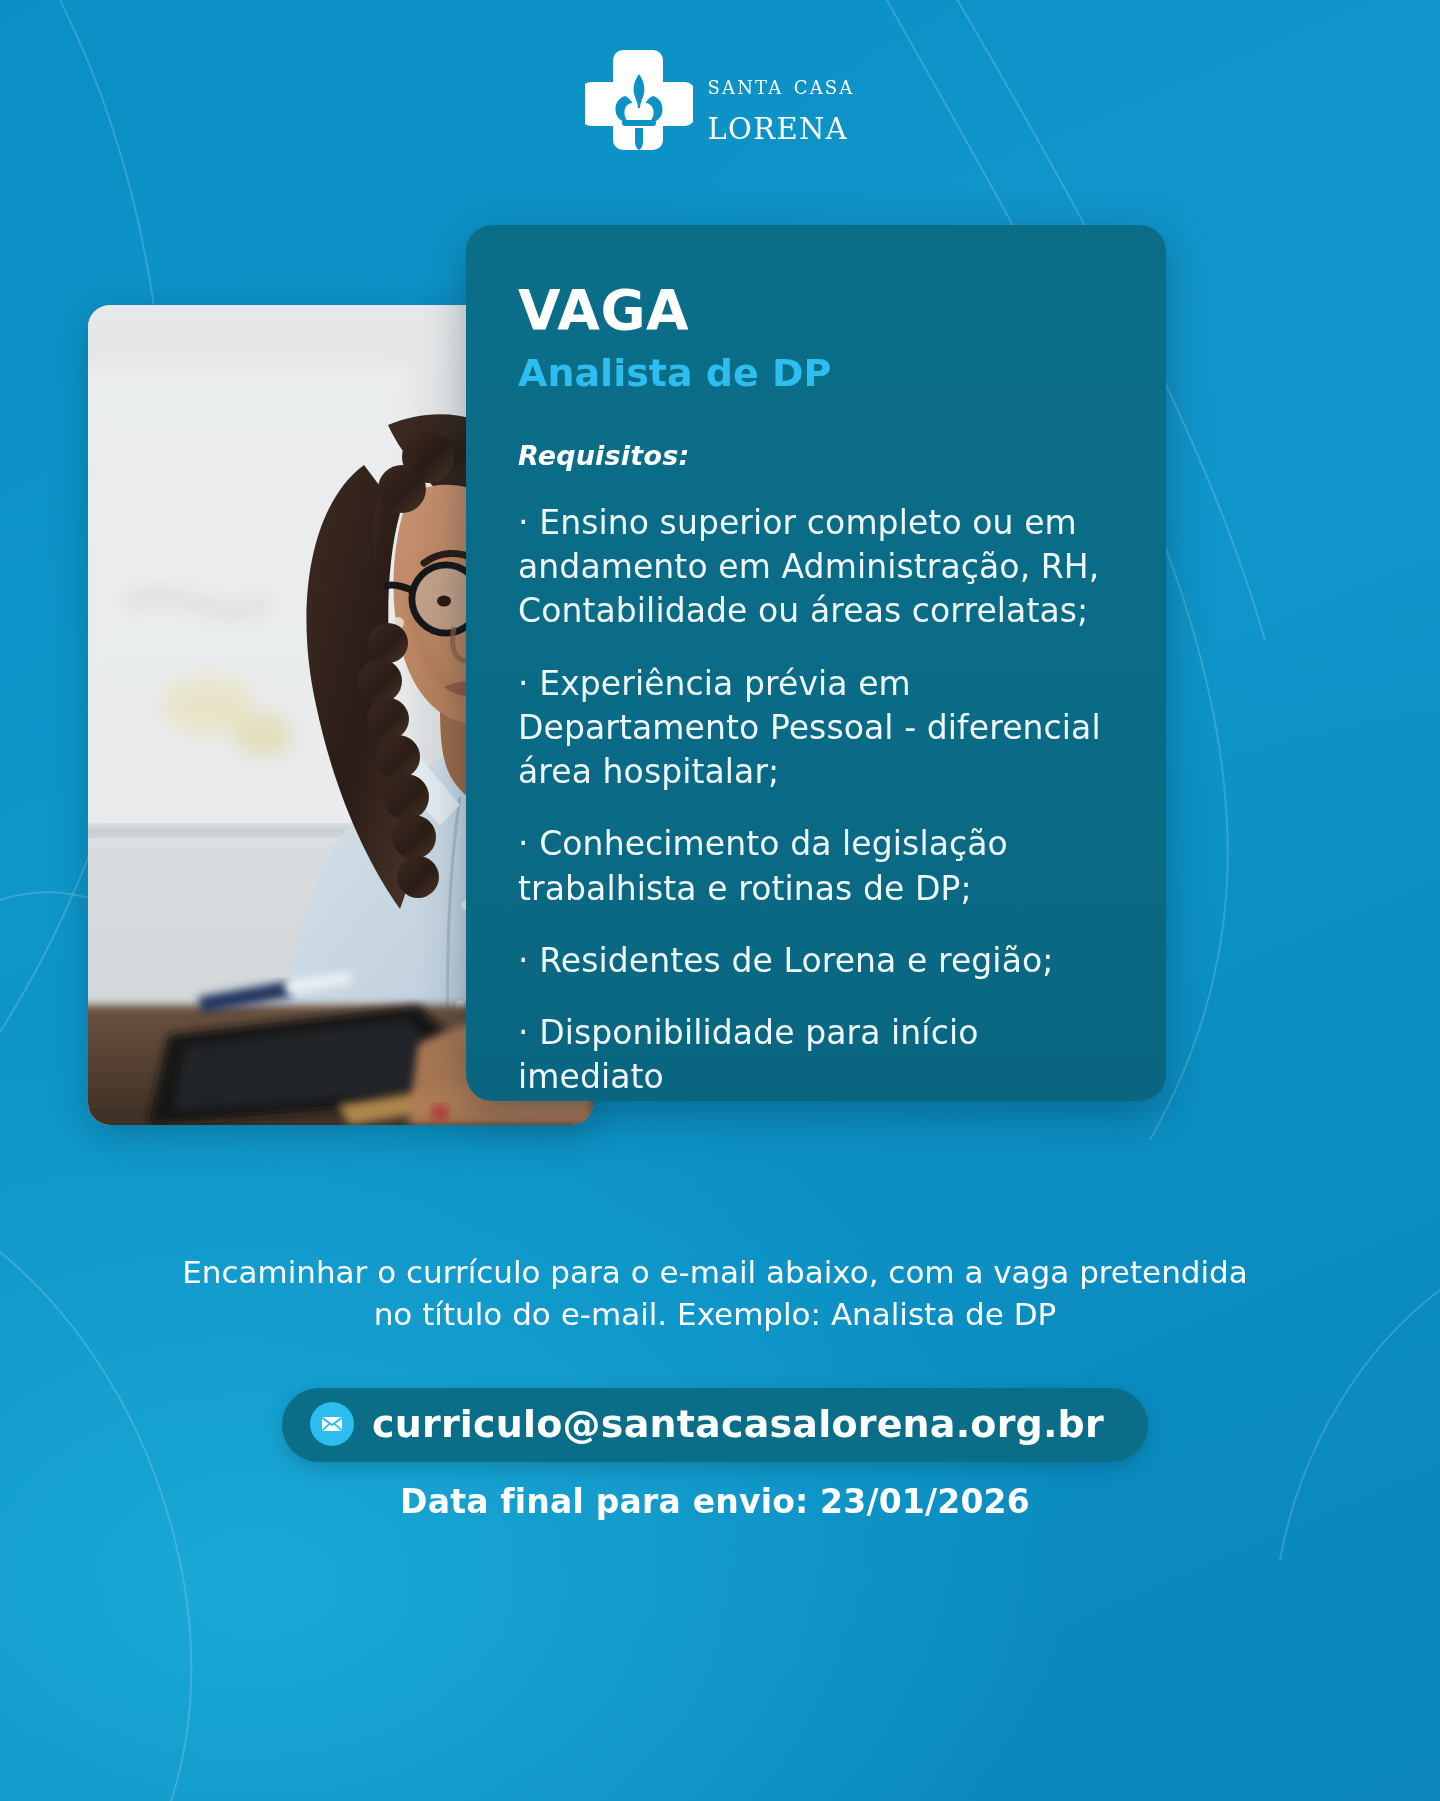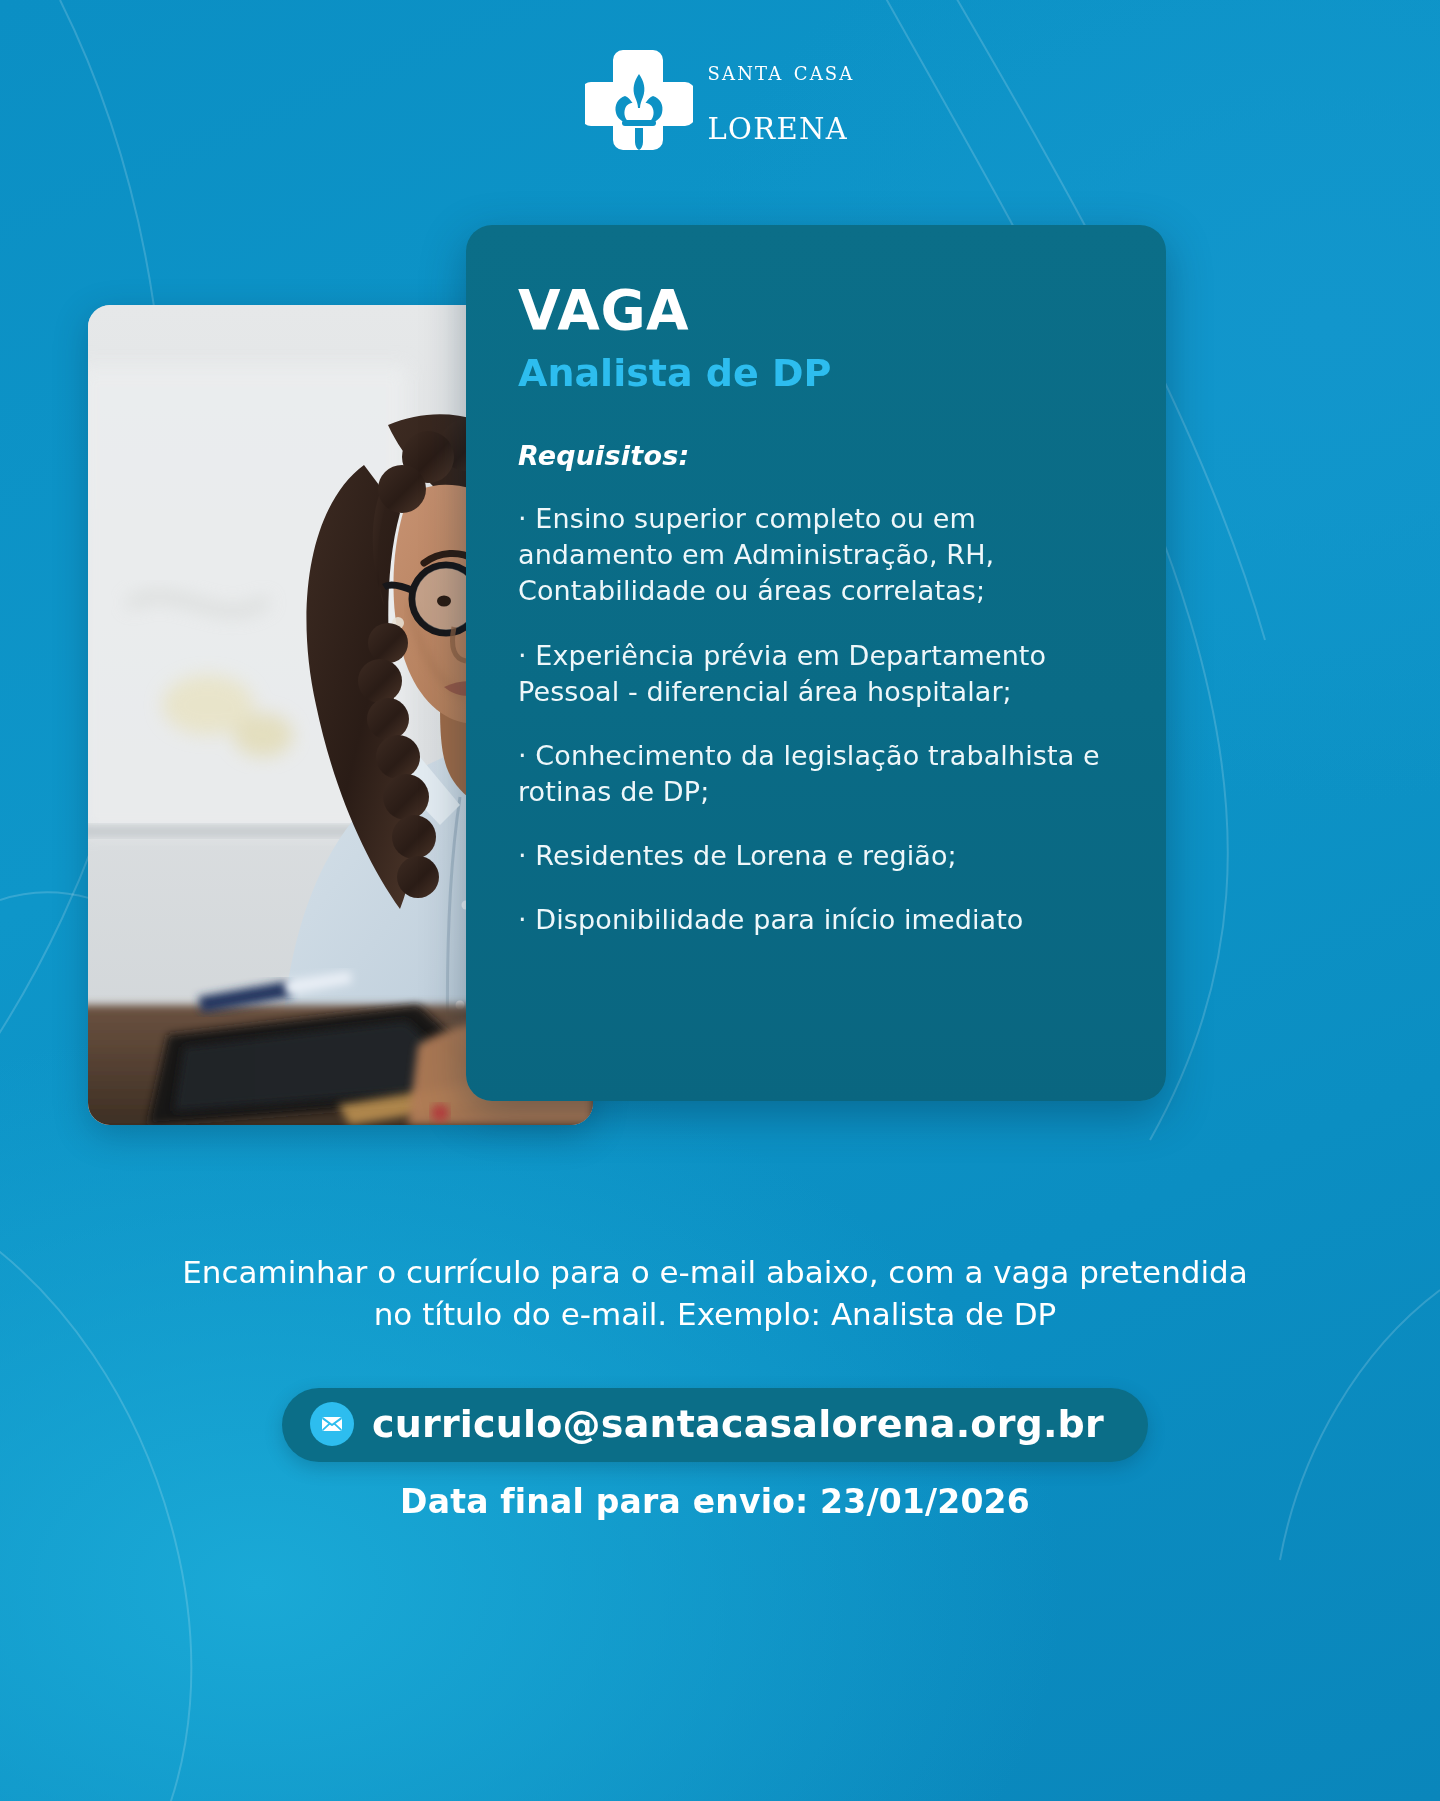--- a/index.html
+++ b/index.html
@@ -33,21 +33,21 @@
     display:flex; flex-direction:column; align-items:flex-start;
     color:#ffffff; line-height:1; padding-bottom:4px;
   }
   .logo-line1{
     font-family:"DejaVu Serif", serif;
     font-size:25px; letter-spacing:2.2px;
     font-variant:small-caps; text-transform:lowercase;
   }
   .logo-line2{
     font-family:"DejaVu Serif", serif;
-    font-size:42px; letter-spacing:1.4px; margin-top:20px;
+    font-size:42px; letter-spacing:1.4px; margin-top:6px;
     font-variant:small-caps; text-transform:lowercase;
   }
 
   
   .photo-card{
     position:absolute;
     left:88px; top:305px;
     width:505px; height:820px;
     border-radius:22px;
     overflow:hidden;
@@ -73,21 +73,21 @@
   .vaga-sub{
     color:#2dbdef; font-size:38px; font-weight:bold;
     margin-top:16px; line-height:1;
   }
   .req-label{
     color:#ffffff; font-size:27px; font-weight:bold; font-style:italic;
     margin-top:48px; letter-spacing:.2px;
   }
   .req-list{ margin-top:30px; }
   .req-item{
-    color:#eef7fa; font-size:27px; line-height:1.34;
+    color:#eef7fa; font-size:33px; line-height:1.34;
     margin-bottom:28px; letter-spacing:.1px;
   }
   .req-item:last-child{ margin-bottom:0; }
 
   
   .footer{
     position:absolute; left:0; right:10px; top:1252px;
     display:flex; flex-direction:column; align-items:center;
   }
   .foot-text{

